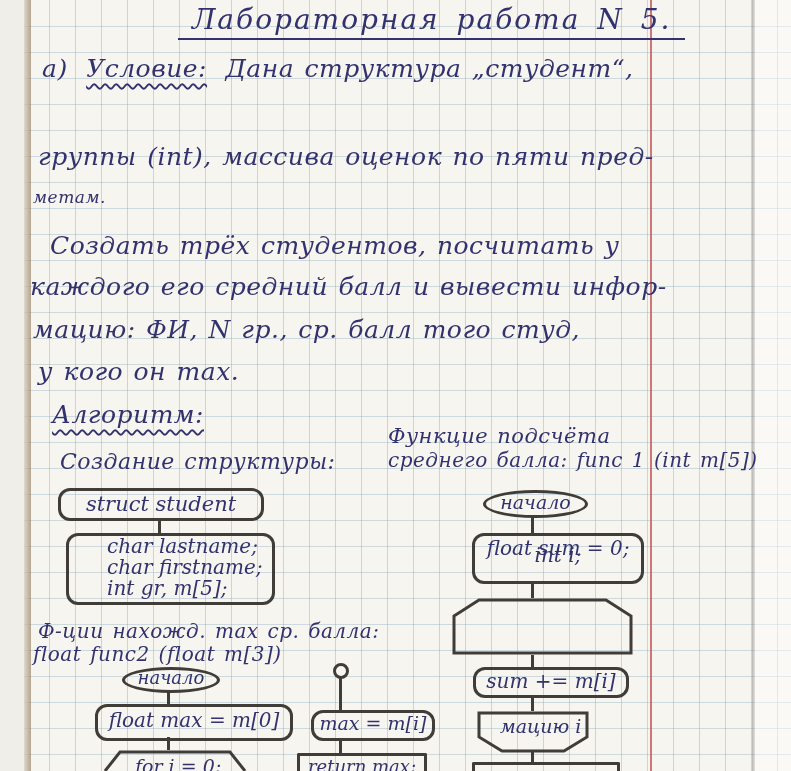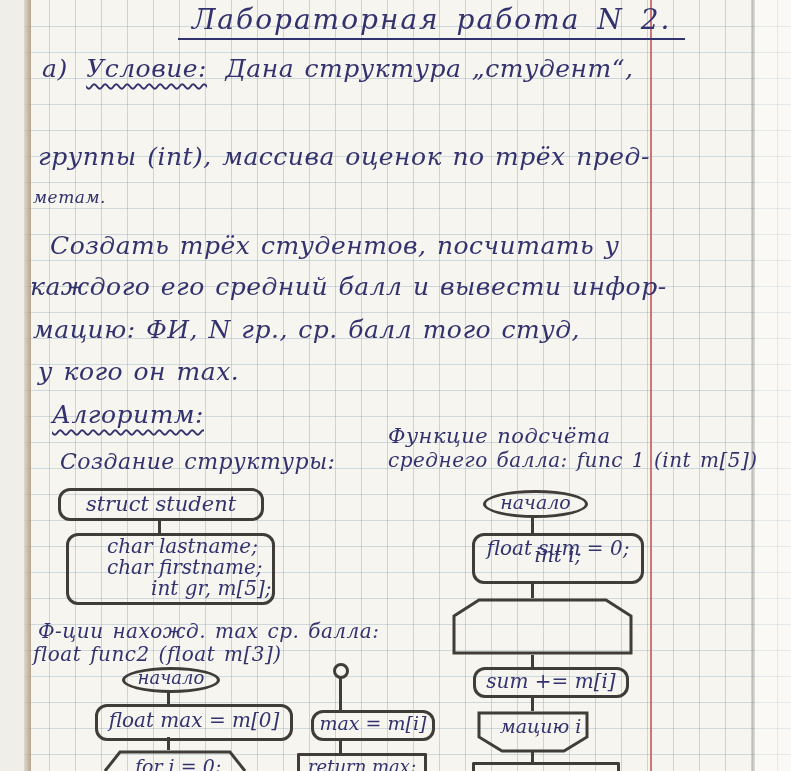--- a/index.html
+++ b/index.html
@@ -44,28 +44,28 @@
 <body>
 
 <div class="page">
 
   <div class="outside-left"></div>
   <div class="edge-strip"></div>
   <div class="red-line"></div>
   <div class="fold-line"></div>
   <div class="right-overlay"></div>
 
-  <div class="hw title" style="left:178px;top:3px;">Лабораторная работа N 2.</div>
+  <div class="hw title" style="left:178px;top:3px;">Лабораторная работа N 5.</div>
 
   <div class="hw" style="left:42px;top:54px;font-size:25px;">
     <span>а)</span>
     <span class="wavy" style="margin:0 8px 0 8px;">Условие:</span>
     <span>Дана структура „студент“,</span>
   </div>
-  <div class="hw" style="left:38px;top:142px;font-size:25px;">группы (int), массива оценок по трёх пред-</div>
+  <div class="hw" style="left:38px;top:142px;font-size:25px;">группы (int), массива оценок по пяти пред-</div>
   <div class="hw" style="left:33px;top:187px;font-size:17px;">метам.</div>
   <div class="hw" style="left:50px;top:231px;font-size:25px;">Создать трёх студентов, посчитать у</div>
   <div class="hw" style="left:30px;top:272px;font-size:25px;">каждого его средний балл и вывести инфор-</div>
   <div class="hw" style="left:33px;top:315px;font-size:25px;">мацию:  ФИ, N гр., ср. балл того студ,</div>
   <div class="hw" style="left:38px;top:357px;font-size:25px;">у кого он max.</div>
 
   <div class="hw wavy" style="left:52px;top:400px;font-size:25px;">Алгоритм:</div>
 
   <div class="hw" style="left:60px;top:449px;font-size:22px;">Создание структуры:</div>
   <div class="hw" style="left:388px;top:424px;font-size:21px;">Функцие подсчёта</div>
@@ -73,21 +73,21 @@
   <div class="hw" style="left:38px;top:619px;font-size:20px;">Ф-ции нахожд. max ср. балла:</div>
   <div class="hw" style="left:33px;top:642px;font-size:20px;">float func2 (float m[3])</div>
 
   <div class="box" style="left:58px;top:488px;width:200px;height:27px;">
     <div class="bx-label" style="top:1px;font-size:21px;">struct student</div>
   </div>
   <div class="conn" style="left:158px;top:518px;height:15px;"></div>
   <div class="box" style="left:66px;top:533px;width:203px;height:66px;">
     <div class="shape-label" style="left:38px;top:0px;font-size:20px;line-height:21px;">char lastname;</div>
     <div class="shape-label" style="left:38px;top:21px;font-size:20px;line-height:21px;">char firstname;</div>
-    <div class="shape-label" style="left:38px;top:42px;font-size:20px;line-height:21px;margin-left:44px;">int gr, m[5];</div>
+    <div class="shape-label" style="left:38px;top:42px;font-size:20px;line-height:21px;">int gr, m[5];</div>
   </div>
 
   <div class="oval" style="left:483px;top:490px;width:99px;height:22px;">
     <div class="bx-label" style="position:absolute;width:100%;text-align:center;top:-2px;font-size:19px;color:#32326e;font-style:italic;">начало</div>
   </div>
   <div class="conn" style="left:531px;top:515px;height:18px;"></div>
   <div class="box" style="left:472px;top:533px;width:166px;height:45px;">
     <div class="bx-label" style="top:0px;font-size:20px;">float sum = 0;</div>
     <div class="bx-label" style="top:7px;font-size:20px;">int i;</div>
   </div>

